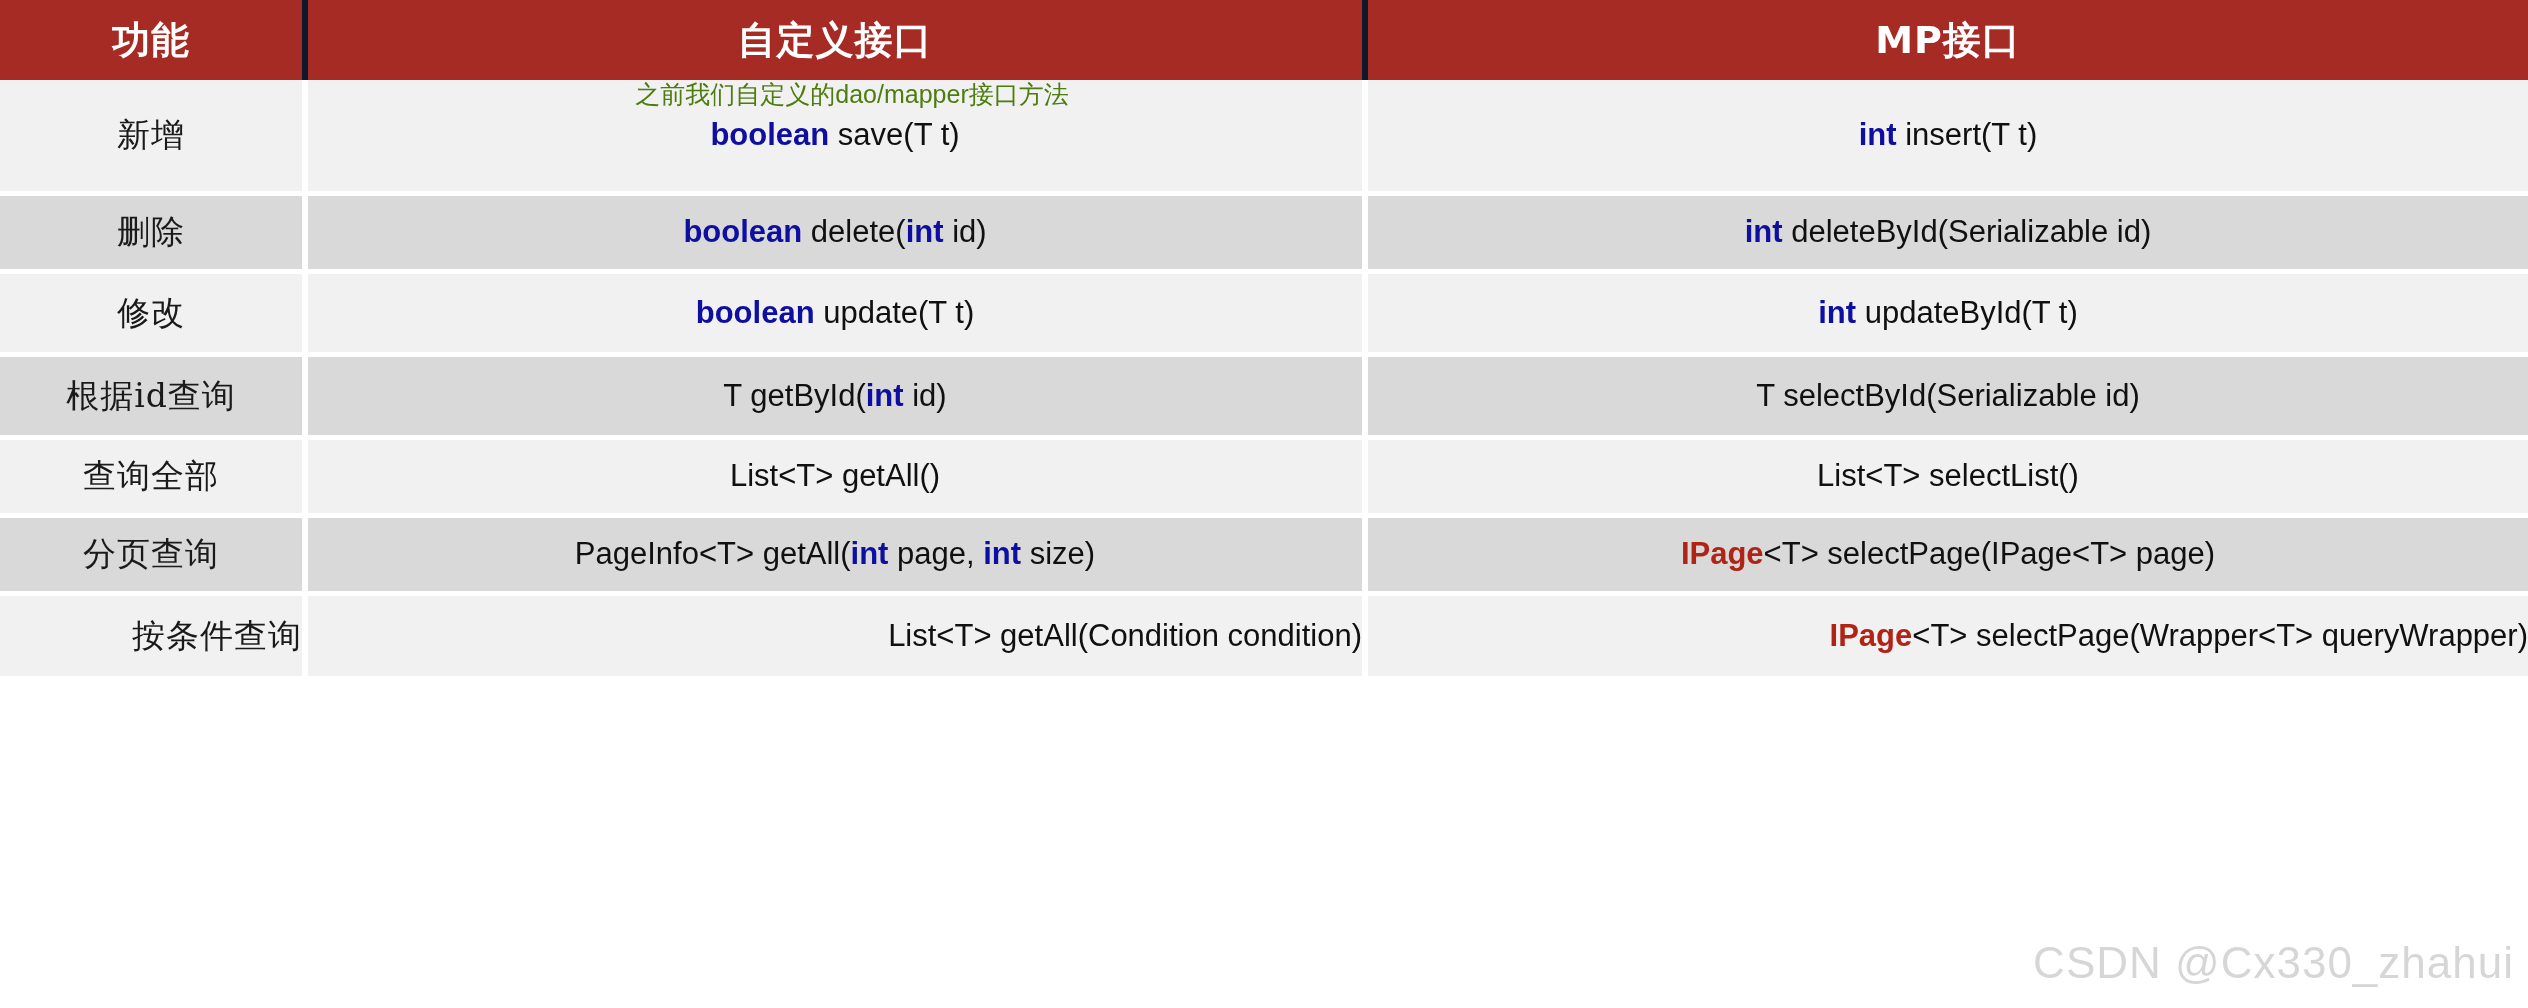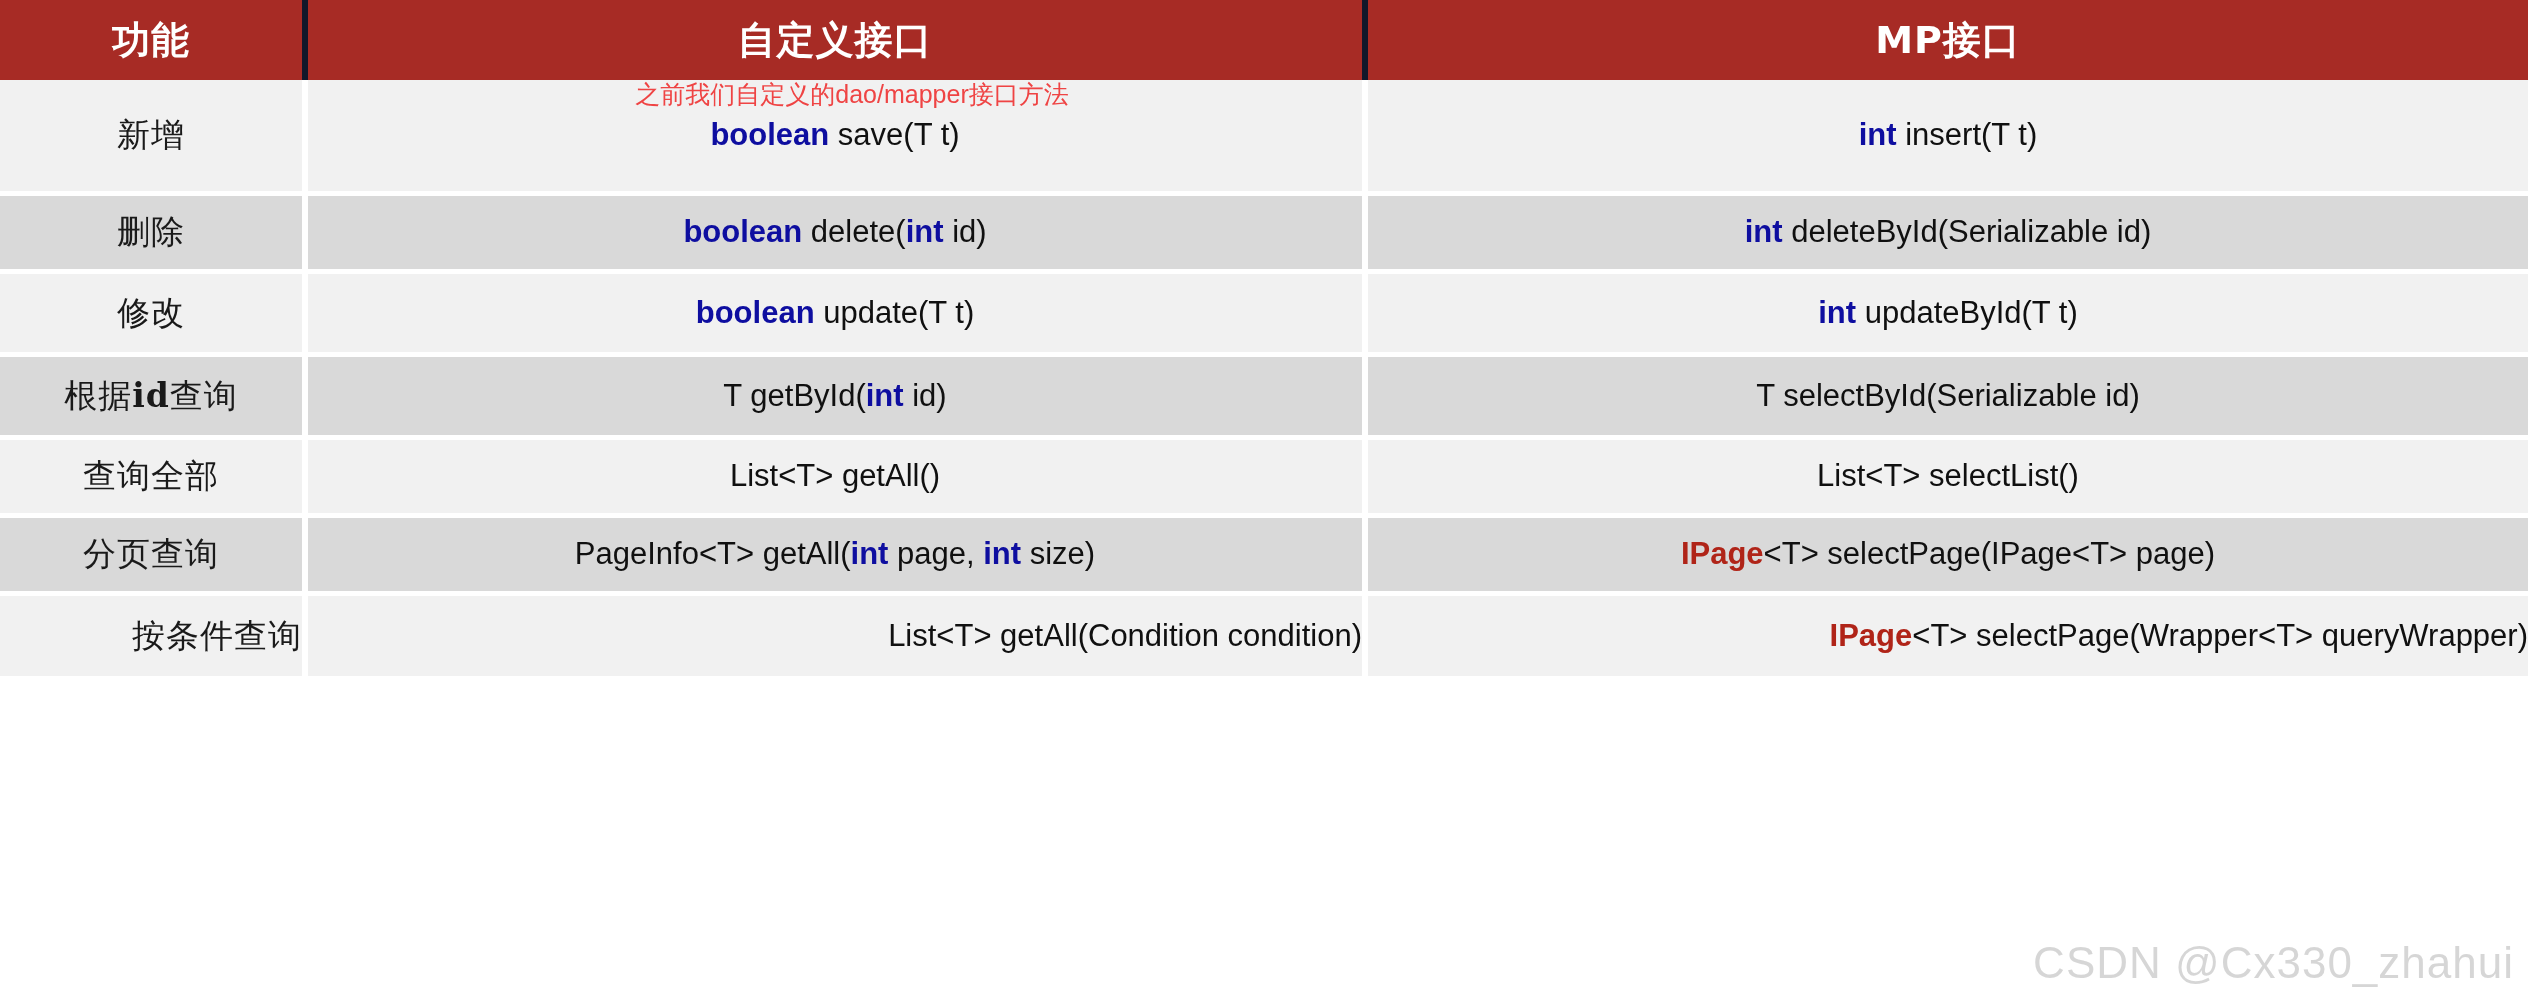--- a/index.html
+++ b/index.html
@@ -63,21 +63,21 @@
   .col-feature { width: 308px; }
   .col-custom  { width: 1060px; }
   .col-mp      { width: 1160px; }
 
   .feature-cell {
     font-family: "DejaVu Serif", serif;
     font-size: 33px;
     color: #1a1a1a;
     letter-spacing: 1px;
   }
-  .feature-cell b { font-weight: bold; margin-top: 9px; }
+  .feature-cell b { font-weight: normal; margin-top: 9px; }
 
   .code-cell {
     font-family: Liberation Sans, sans-serif;
     font-size: 31px;
     color: #101010;
     line-height: 1.25;
     white-space: nowrap;
   }
   .code-cell.wrap { white-space: normal; padding-left: 12px; }
 
@@ -101,21 +101,21 @@
 
   
   .annotation {
     position: absolute;
     left: 352px;
     top: 78px;
     width: 1000px;
     text-align: center;
     font-family: "Liberation Sans", sans-serif;
     font-size: 25px;
-    color: #ef4444;
+    color: #4d7c0f;
     white-space: nowrap;
     pointer-events: none;
   }
 
   
   .watermark {
     position: absolute;
     right: 14px;
     bottom: 20px;
     font-family: "Liberation Sans", sans-serif;

